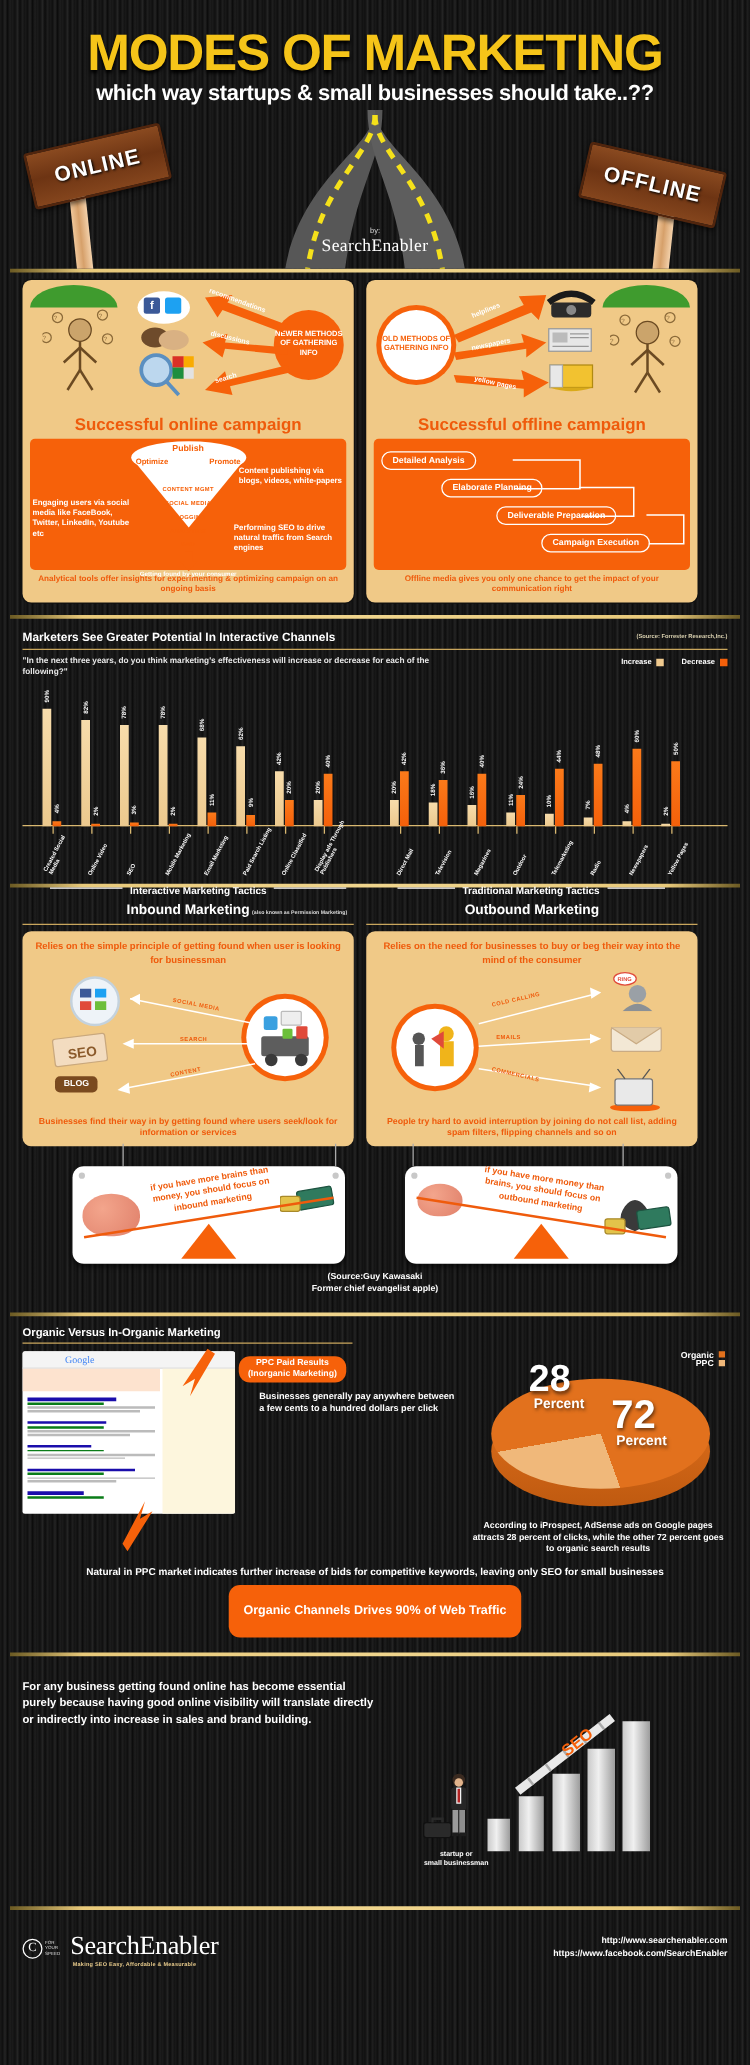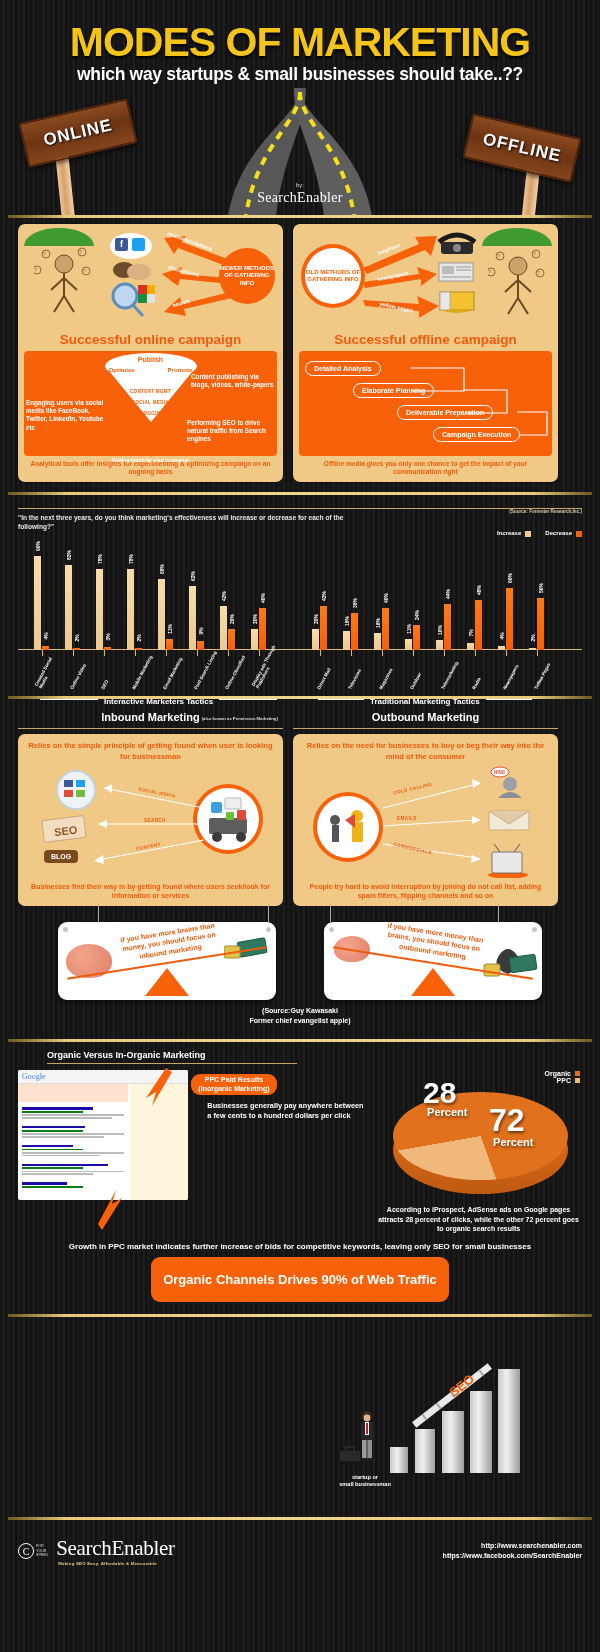--- a/index.html
+++ b/index.html
@@ -115,21 +115,21 @@
   .money { position:absolute; width:44px; height:26px; }
   .kawa { text-align:center; font-size:7px; font-weight:bold; color:#fff; line-height:1.35; margin-top:6px; }
   .hanger { position:absolute; width:1px; height:18px; background:#aaa; }
 
   
   #org-band { padding:8px 0 4px; }
   .org-title { font-size:9px; font-weight:bold; color:#fff; padding:0 18px; }
   .org-rule { height:1px; background:#c9a65d; margin:3px 18px 6px; }
   .serp { width:170px; height:130px; background:#fff; border-radius:2px; position:relative; overflow:hidden; }
   .serp .gbar { height:14px; background:#f4f4f4; border-bottom:1px solid #ddd; }
-  .serp .goog { font-family:"Liberation Serif",serif; font-size:8px; color:#4285f4; padding:2px 0 0 4px; }
+  .serp .goog { font-family:"Liberation Serif",serif; font-size:8px; color:#4285f4; padding:2px 0 0 4px;margin-left:30px; }
   .serp .ads { position:absolute; right:0; top:14px; width:58px; bottom:0; background:#fdf6dd; }
   .serp .snip { padding:3px 4px; }
   .serp .snip .t { height:2.4px; background:#1a0dab; margin-bottom:1.6px; }
   .serp .snip .u { height:1.6px; background:#0a7c18; width:60%; margin-bottom:1.6px;}
   .serp .snip .d { height:1.6px; background:#bbb; margin-bottom:1.2px;}
   .pill { background:#f6610a; color:#fff; font-size:7px; font-weight:bold; border-radius:9px;
           padding:2px 7px; display:inline-block; text-align:center; line-height:1.2; }
   .sidetxt { font-size:7.3px; color:#fff; font-weight:bold; line-height:1.35; }
   .pie-wrap { position:relative; width:175px; height:115px; }
   .pie-bottom { position:absolute; left:0; top:22px; width:175px; height:88px; border-radius:50%;
@@ -346,30 +346,31 @@
     </div>
     <div class="camp-foot">Offline media gives you only one chance to get the impact of your communication right</div>
   </div>
 </div>
 
 <div class="gold-rule"></div>
 
 <div id="chart-band" class="band">
   <div id="chart-inner">
     <div class="chart-src">(Source: Forrester Research,Inc.)</div>
+    <div class="chart-title">Marketers See Greater Potential In Interactive Channels</div>
     <div class="chart-title-rule"></div>
     <div class="chart-q">"In the next three years, do you think marketing's effectiveness will increase or decrease for each of the following?"</div>
     <div class="legend">
       <span><span>Increase</span><i class="sw" style="background:#efc98e"></i></span>
       <span><span>Decrease</span><i class="sw" style="background:#f4600a"></i></span>
     </div>
 
     <div class="plot" id="plot">
       <div class="axis"></div>
-      <div class="tacticlab" id="lab-interactive" style="left:22px;"><span style="display:inline-block;vertical-align:middle;width:58px;height:1px;background:#fff;position:relative;top:-2px;"></span><span style="margin:0 6px;">Interactive Marketers Tactics</span><span style="display:inline-block;vertical-align:middle;width:58px;height:1px;background:#fff;position:relative;top:-2px;"></span></div>
+      <div class="tacticlab" id="lab-interactive" style="left:22px;"><span style="display:inline-block;vertical-align:middle;width:58px;height:1px;background:#fff;position:relative;top:-2px;"></span><span style="margin:0 6px;">Interactive Marketing Tactics</span><span style="display:inline-block;vertical-align:middle;width:58px;height:1px;background:#fff;position:relative;top:-2px;"></span></div>
       <div class="tacticlab" id="lab-traditional" style="left:300px;"><span style="display:inline-block;vertical-align:middle;width:46px;height:1px;background:#fff;position:relative;top:-2px;"></span><span style="margin:0 6px;">Traditional Marketing Tactics</span><span style="display:inline-block;vertical-align:middle;width:46px;height:1px;background:#fff;position:relative;top:-2px;"></span></div>
     <div class="grp" style="left: 16px;">
           <div class="bar inc" style="height: 93.6px;">
             <span class="v">90%</span>
           </div>
           <div class="bar dec" style="height: 4.16px;">
             <span class="v">4%</span>
           </div>
         </div>
         <div class="tick" style="left: 24px;"></div>
@@ -663,21 +664,21 @@
       <div class="msg" style="left:54px;top:6px;width:112px;transform:rotate(9deg);">if you have more money than brains, you should focus on outbound marketing</div>
     </div>
   </div>
   <div class="kawa" id="kawa" style="white-space: pre-line;">(Source:Guy Kawasaki
 Former chief evangelist apple)</div>
 </div>
 
 <div class="gold-rule" style="margin-top:8px;"></div>
 
 <div id="org-band" class="band">
-  <div style="display:flex;margin-left:29px;">
+  <div style="display:flex;">
     <div style="width:50%;">
       <div class="org-title">Organic Versus In-Organic Marketing</div>
       <div class="org-rule"></div>
     </div>
   </div>
 
   <div style="display:flex;padding:0 18px;gap:10px;position:relative;">
 
     <div style="position:relative;width:182px;">
       <div class="serp">
@@ -742,29 +743,30 @@
         <div class="pie-num" style="left:30px;top:-8px;font-size:30px;"><span>28</span></div>
         <div class="pie-num" style="left:34px;top:22px;font-size:11px;">Percent</div>
         <div class="pie-num" style="left:96px;top:18px;font-size:32px;"><span>72</span></div>
         <div class="pie-num" style="left:100px;top:52px;font-size:11px;">Percent</div>
       </div>
       <div class="note-c" style="margin-top:6px;">According to iProspect, AdSense ads on Google pages attracts 28 percent of clicks, while the other 72 percent goes to organic search results</div>
     </div>
   </div>
 
 
-  <div class="growth">Growth in PPC market indicates further increase of bids for competitive keywords, leaving only SEO for small businesses</div>
+  <div class="growth">Natural in PPC market indicates further increase of bids for competitive keywords, leaving only SEO for small businesses</div>
   <div style="text-align:center;padding-bottom:8px;">
-    <span class="pill" style="font-size:13px;padding:15px 12px;">Organic Channels Drives 90% of Web Traffic</span>
+    <span class="pill" style="font-size:10px;padding:15px 12px;">Organic Channels Drives 90% of Web Traffic</span>
   </div>
 </div>
 
 <div class="gold-rule"></div>
 
 <div id="close-band" class="band">
+  <div class="close-txt">For any business getting found online has become essential purely because having good online visibility will translate directly or indirectly into increase in sales and brand building.</div>
 
   <div class="gbar3d" style="left:390px;width:18px;height:26px;"></div>
   <div class="gbar3d" style="left:415px;width:20px;height:44px;"></div>
   <div class="gbar3d" style="left:442px;width:22px;height:62px;"></div>
   <div class="gbar3d" style="left:470px;width:22px;height:82px;"></div>
   <div class="gbar3d" style="left:498px;width:22px;height:104px;"></div>
 
   <div class="ladder" style="left:404px;bottom:118px;">
     <span class="rung" style="left:12px;"></span>
     <span class="rung" style="left:30px;"></span>

